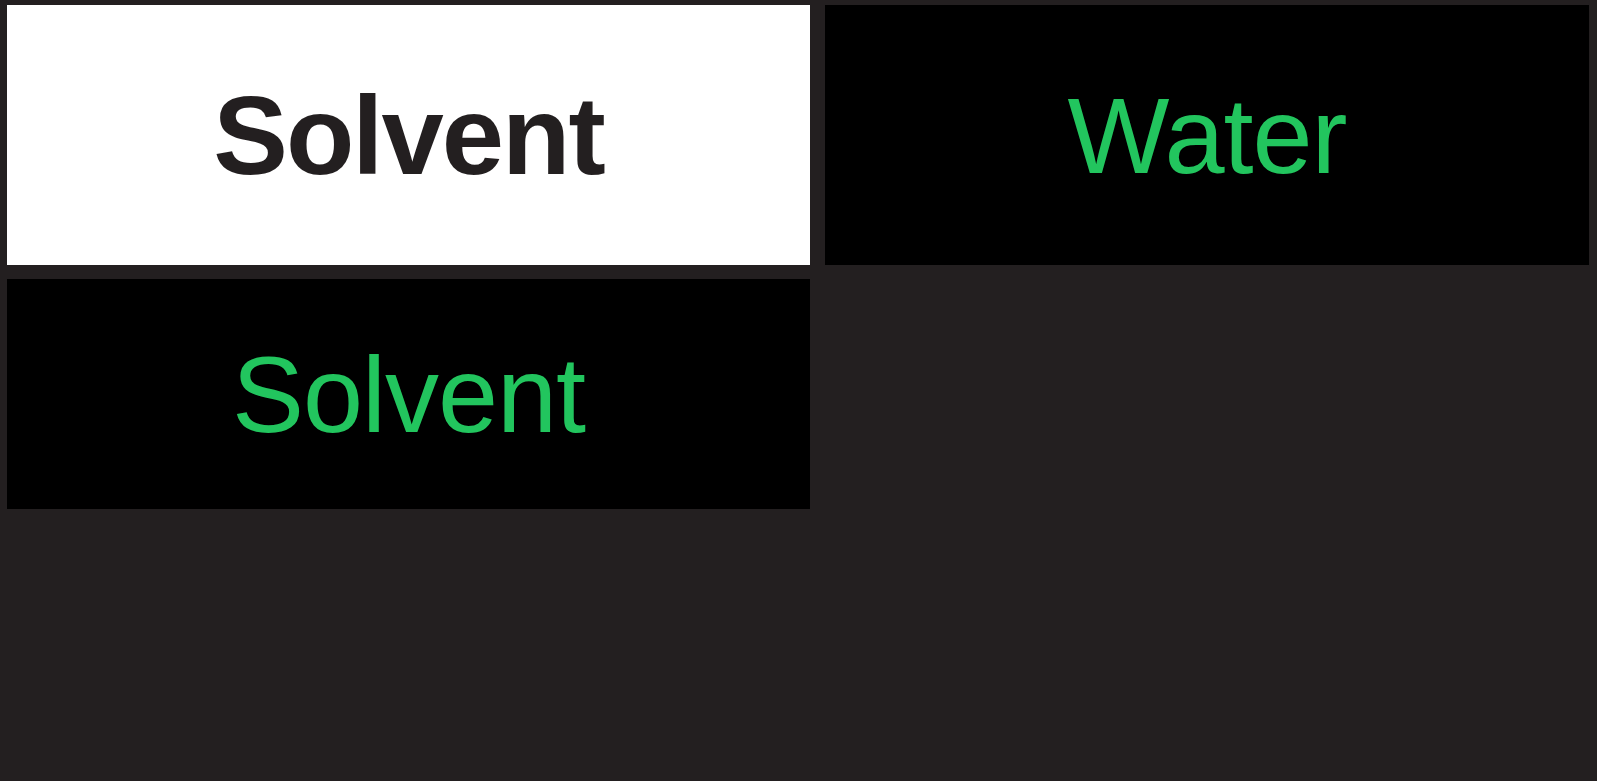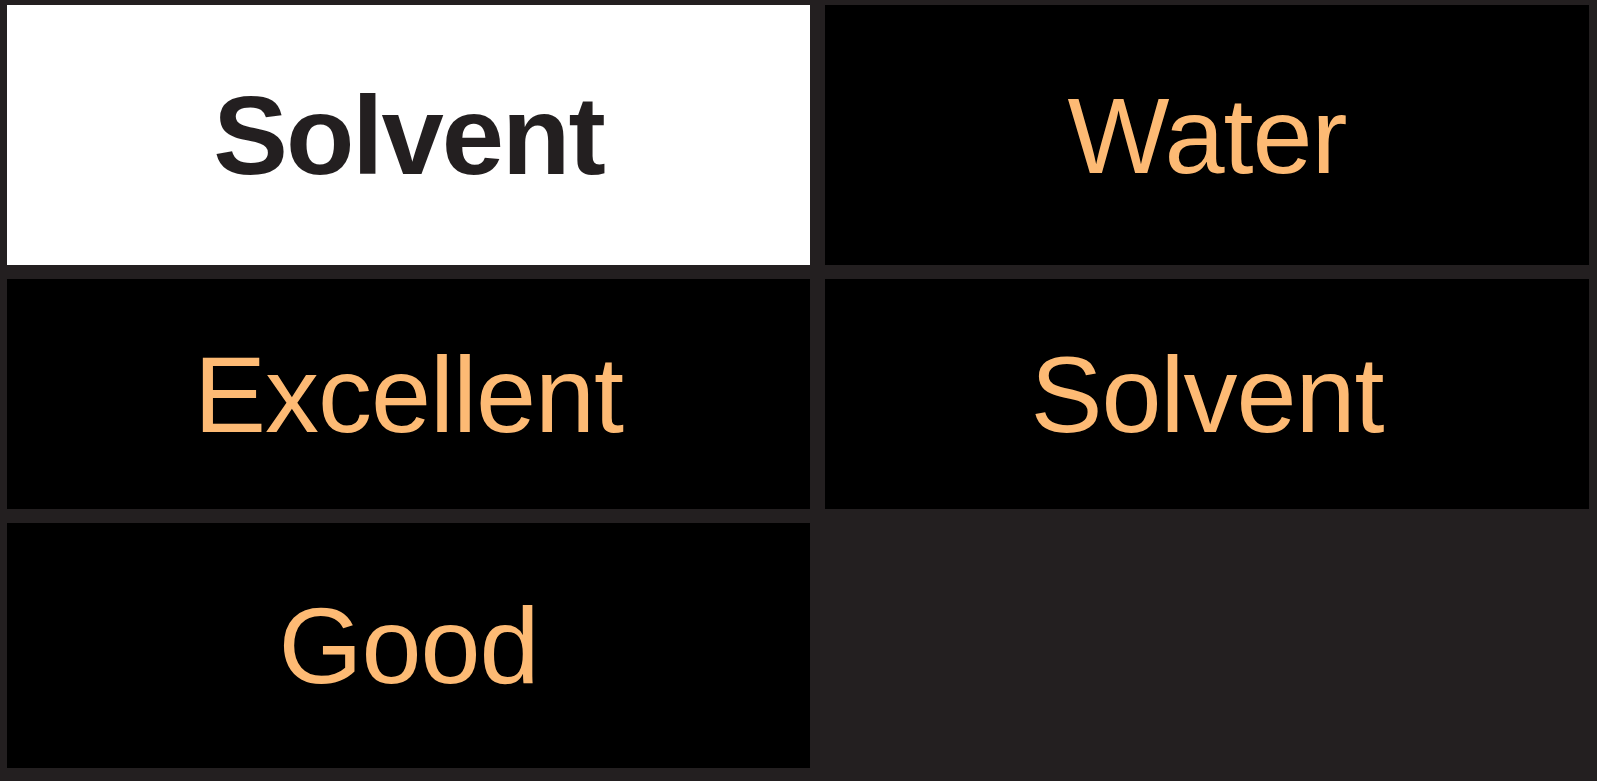--- a/index.html
+++ b/index.html
@@ -35,34 +35,32 @@
   }
   .cell.header {
     background: #ffffff;
     color: #231f20;
     font-weight: bold;
     font-size: 112px;
     letter-spacing: -2px;
   }
   .cell.data {
     background: #000000;
-    color: #fdba74;                
+    color: #22c55e;                
     font-weight: normal;
     font-size: 108px;
     letter-spacing: -1px;
   }
 </style>
 </head>
 <body>
 
 <div class="stage">
   <div class="data-table">
 
     <div class="cell header">Solvent</div>
 
     <div class="cell data">Water</div>
-    <div class="cell data">Excellent</div>
 
     <div class="cell data">Solvent</div>
-    <div class="cell data">Good</div>
 
   </div>
 </div>
 
 </body></html>

